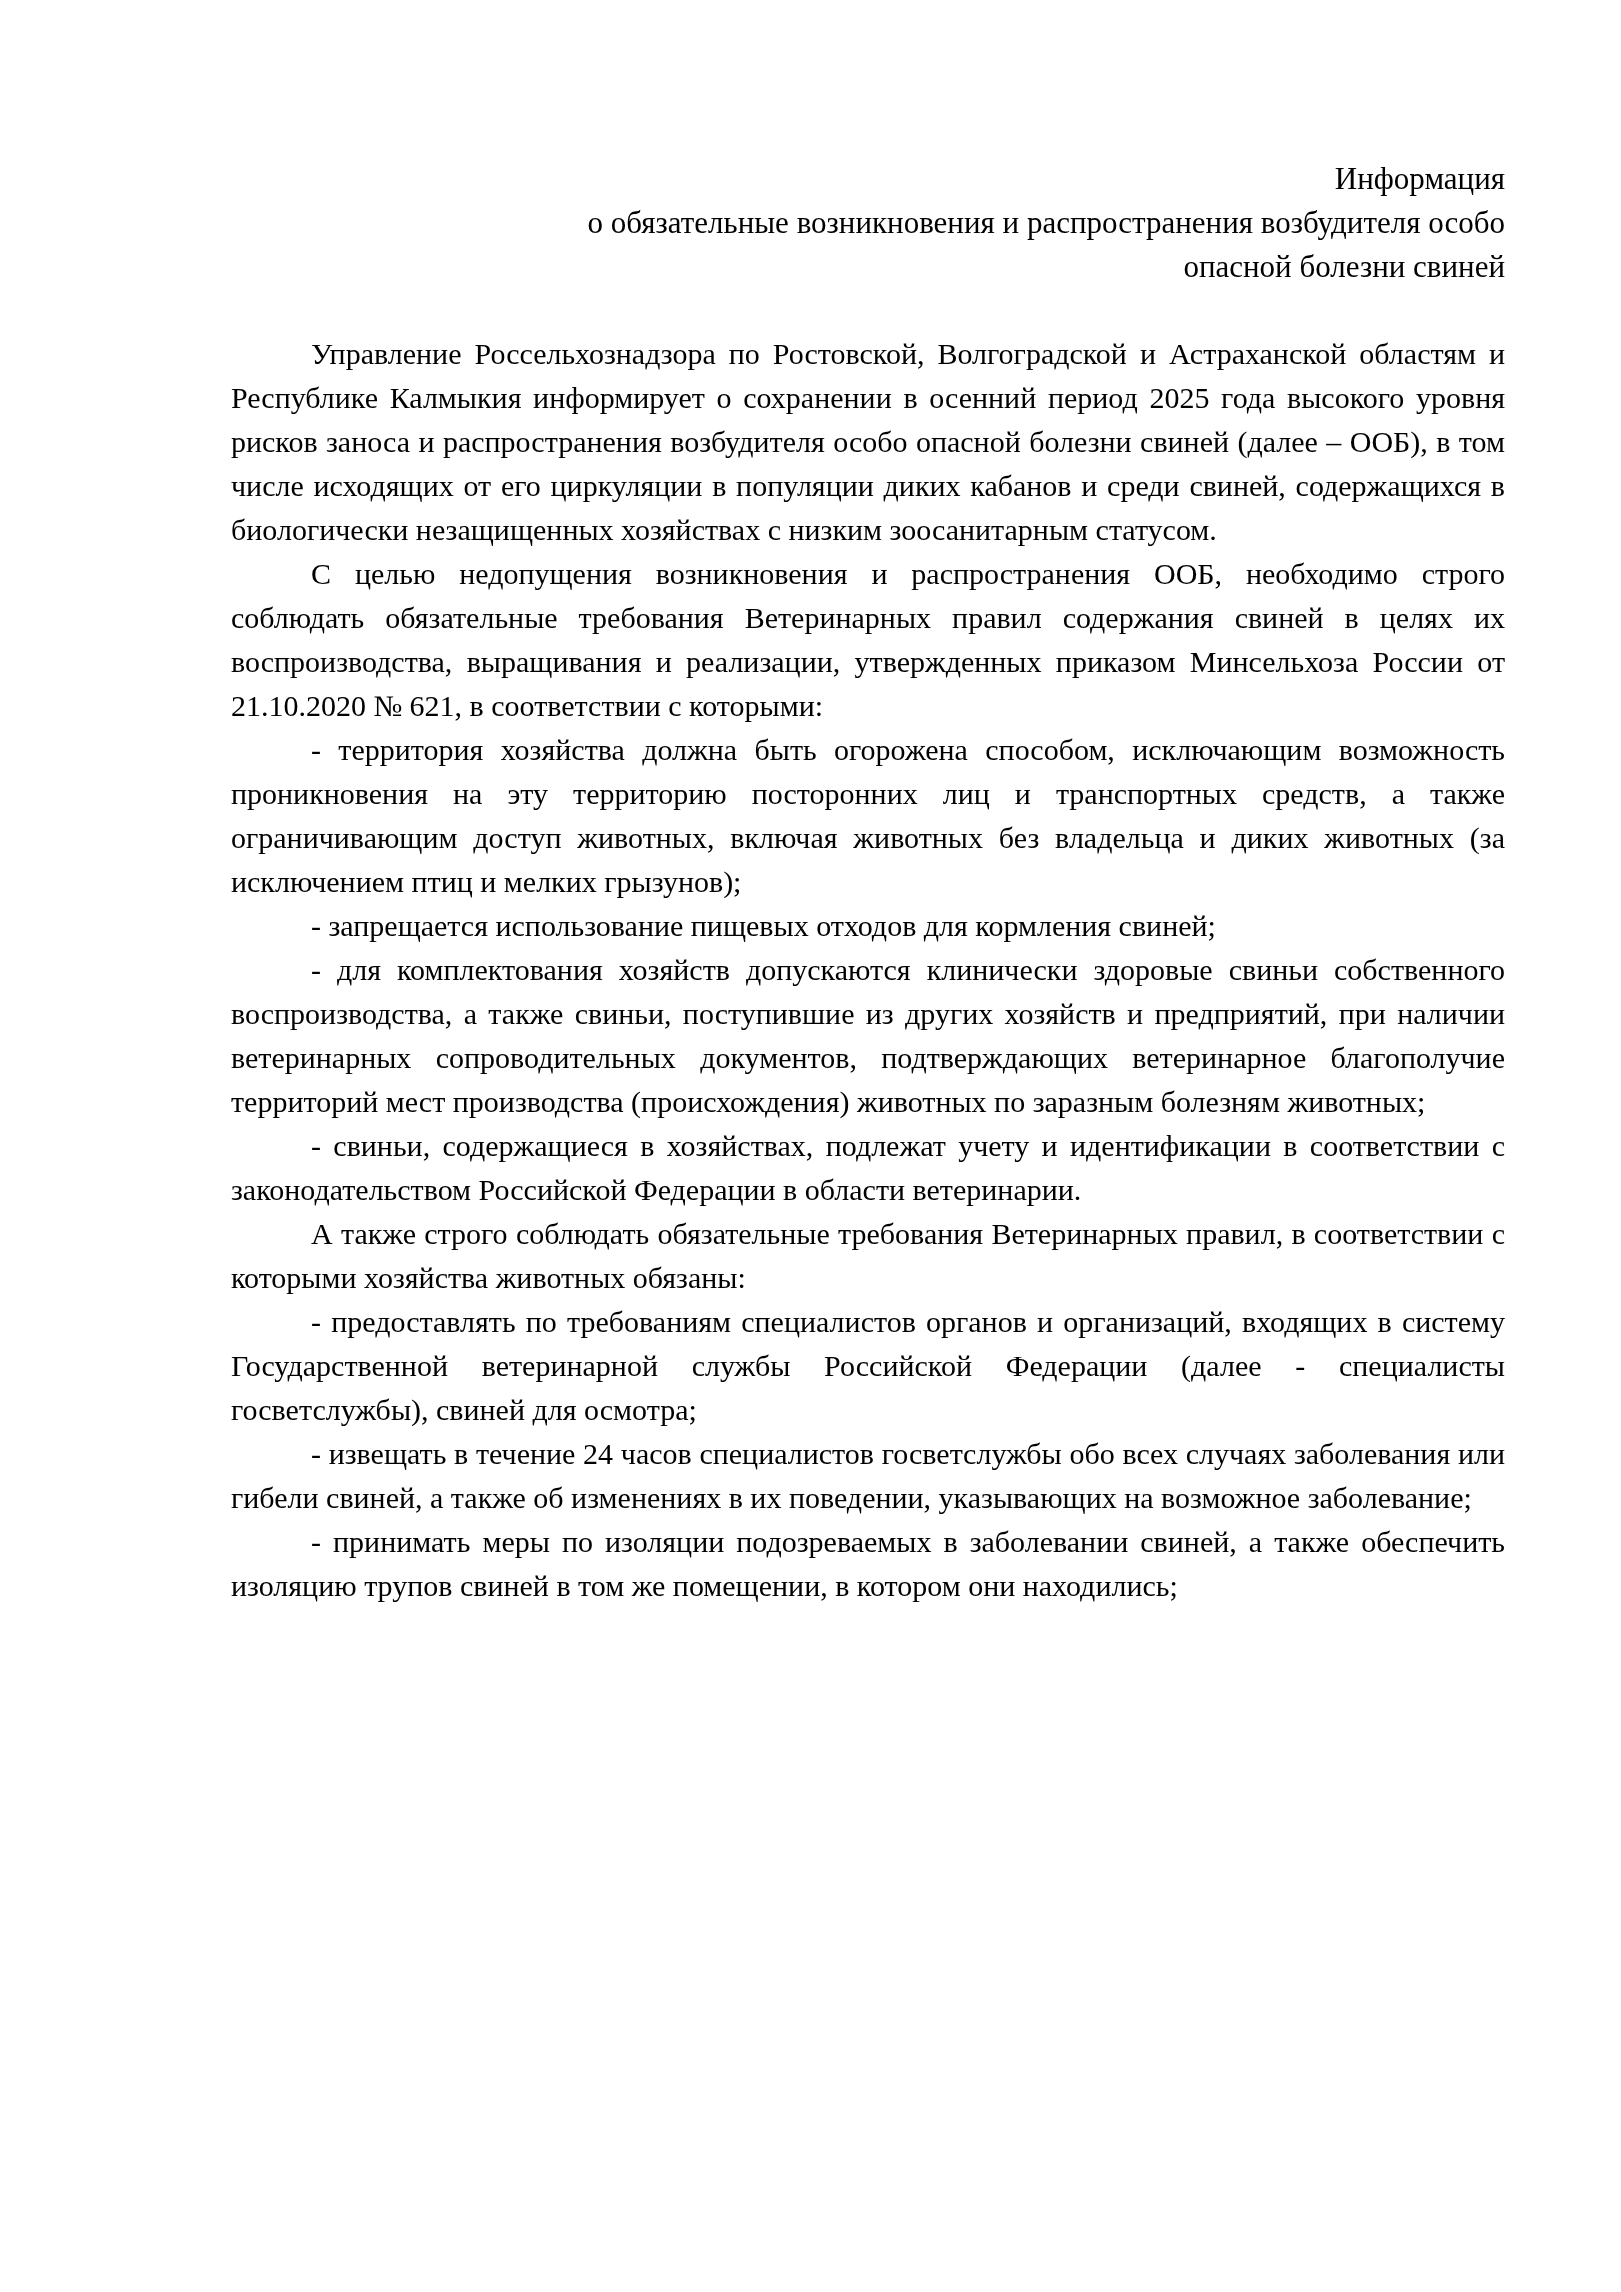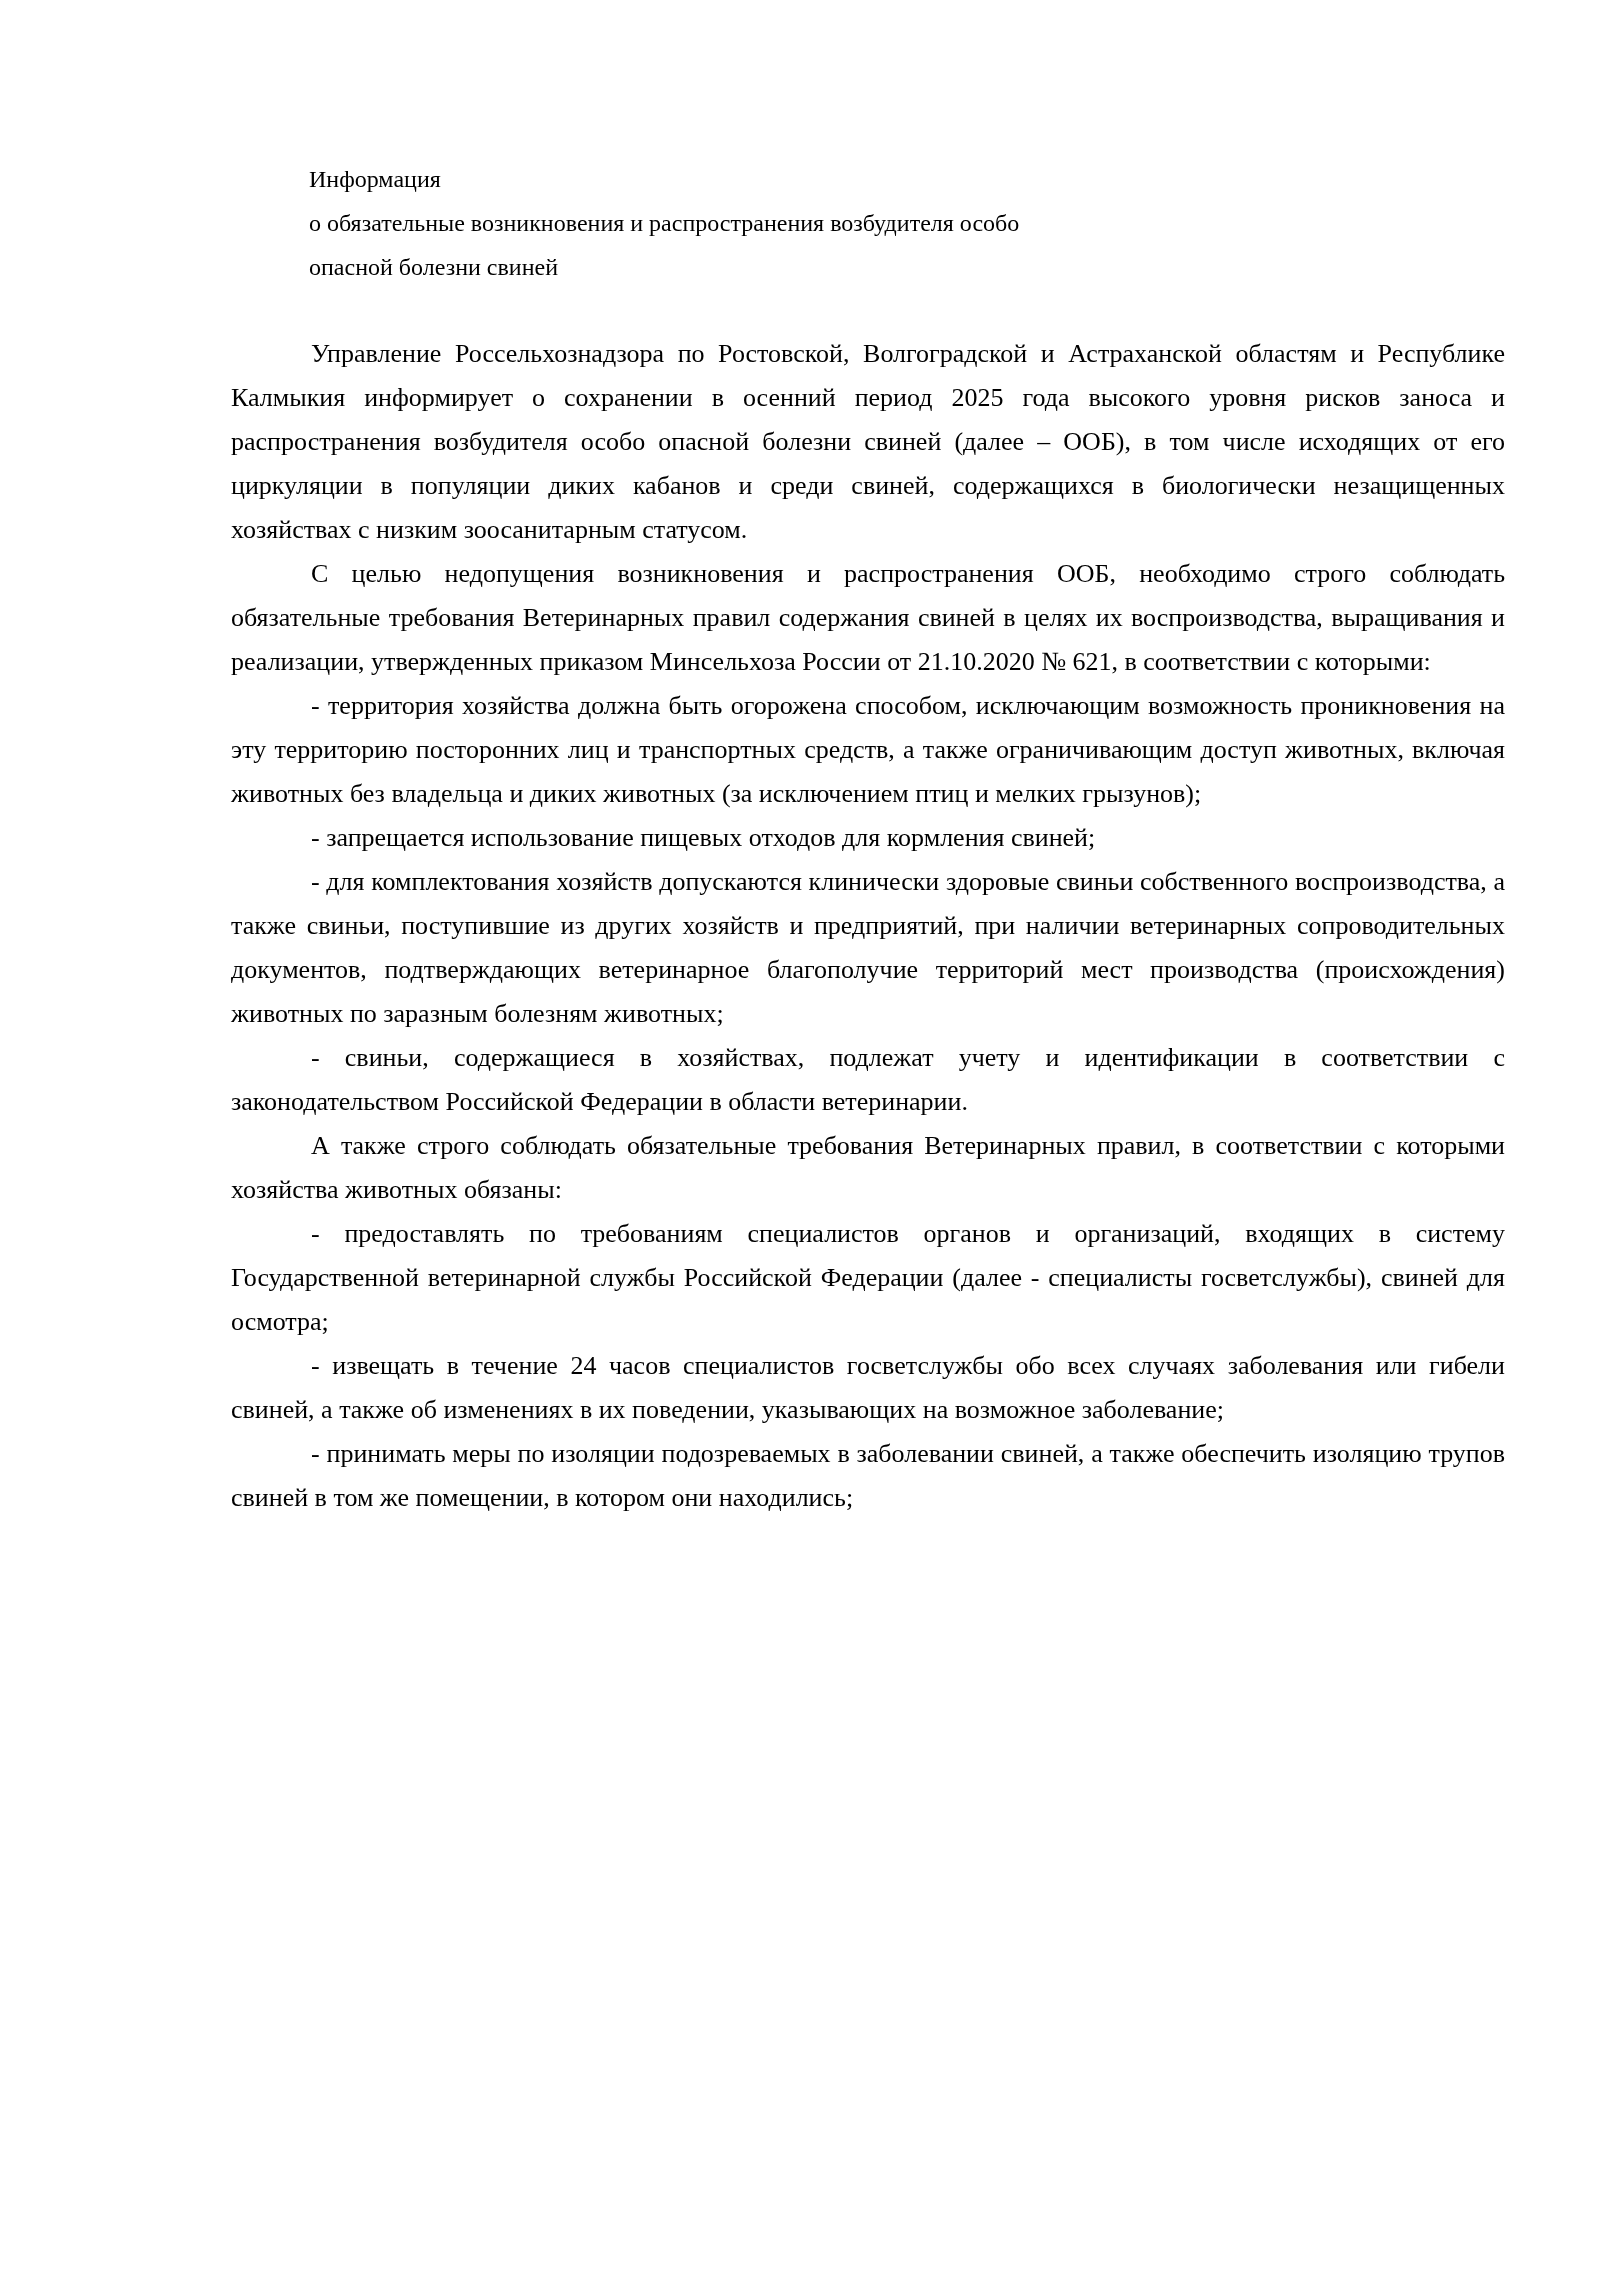--- a/index.html
+++ b/index.html
@@ -21,37 +21,37 @@
       top: 0;
       width: 1621px;
       height: 2293px;
       background: #ffffff;
     }
     .title-block {
       position: absolute;
       left: 231px;
       width: 1274px;
       top: 157px;
-      text-align: left;
-      font-size: 24px;
+      text-align: right;
+      font-size: 31px;
       line-height: 44px;
     }
     .title-line {
       display: block;
       white-space: nowrap;
     }
     .title-line.t1 { padding-left: 78px; }
     .title-line.t2 { padding-left: 78px; }
     .title-line.t3 { padding-left: 78px; }
     .body-block {
       position: absolute;
       left: 231px;
       width: 1274px;
       top: 332px;
-      font-size: 26px;
+      font-size: 30px;
       line-height: 44px;
     }
     .para {
       margin: 0;
       text-align: justify;
       text-indent: 80px;
       hyphens: none;
     }
   </style>
 </head>

